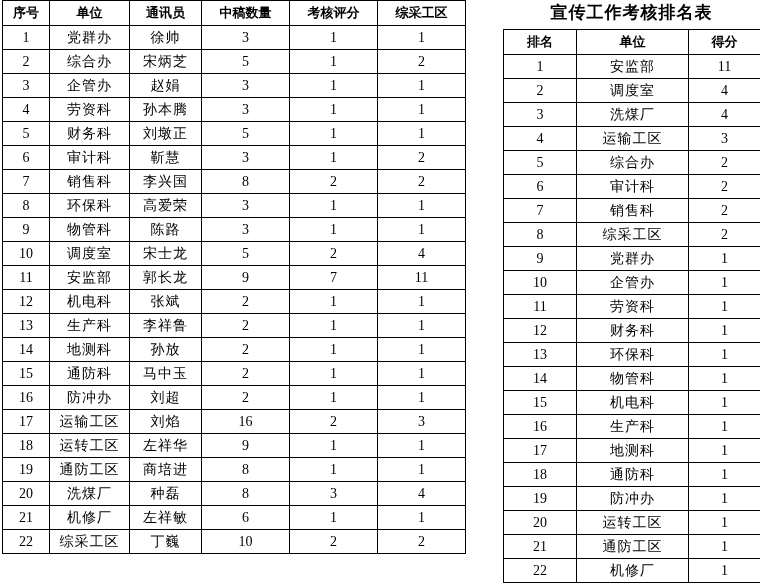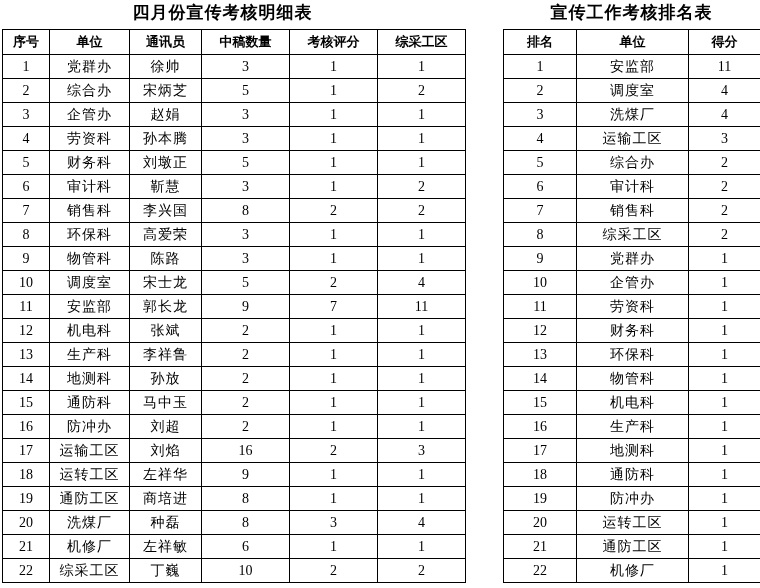--- a/index.html
+++ b/index.html
@@ -80,21 +80,20 @@
   .unit-cell, .name-cell {
     letter-spacing: 1px;
   }
 </style>
 </head>
 <body>
 
 <div class="page">
 
   <div class="panel panel-left">
-    <div class="title">四月份宣传考核明细表</div>
     <table class="t-left">
       <colgroup>
         <col class="c0">
           <col class="c1">
           <col class="c2">
           <col class="c3">
           <col class="c4">
           <col class="c5">
       </colgroup>
       <thead>

